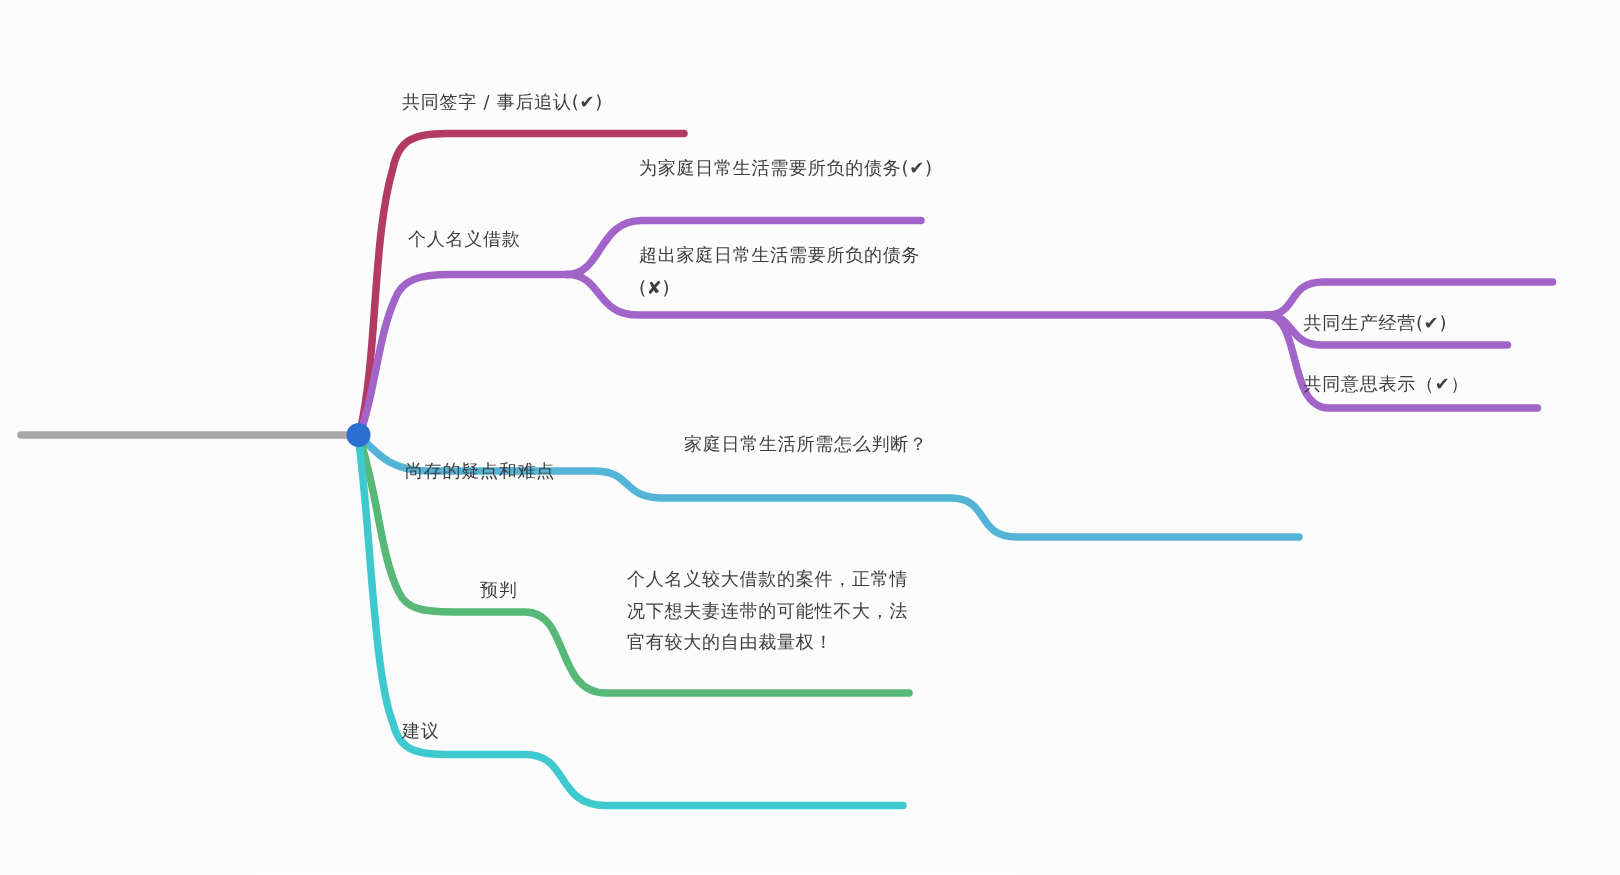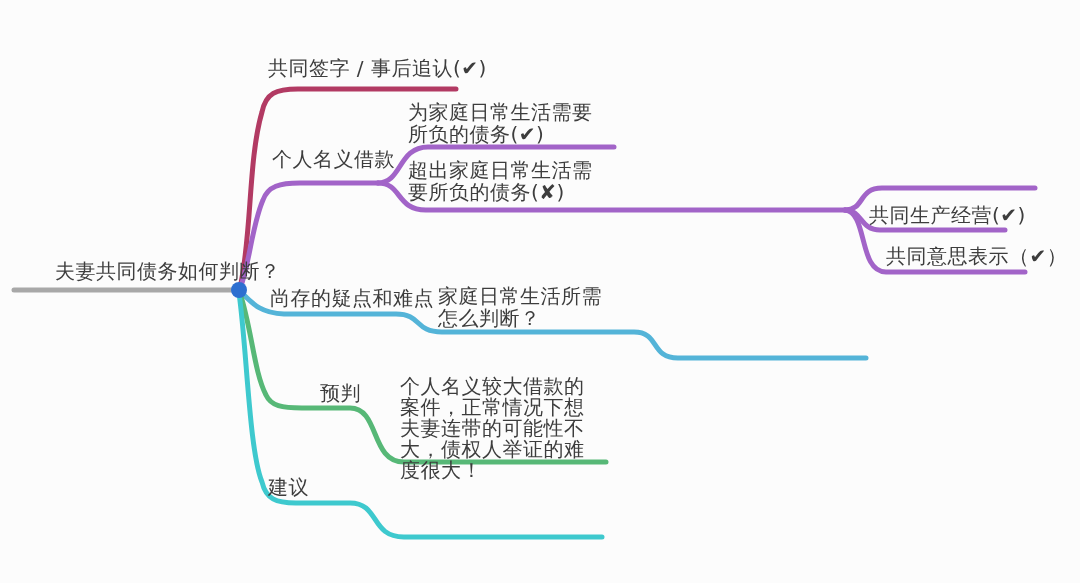--- a/index.html
+++ b/index.html
@@ -22,28 +22,29 @@
     top: 0;
   }
   .lines path, .lines line {
     fill: none;
     stroke-width: 5;
     stroke-linecap: round;
     stroke-linejoin: round;
   }
   .node {
     position: absolute;
-    font-size: 20px;
+    font-size: 12px;
     line-height: 22px;
     white-space: nowrap;
     letter-spacing: 0.5px;
   }
   .node.wrap {
     white-space: normal;
     overflow-wrap: break-word;
+    margin-left: 18px;
   }
   .w12 { width: 196px; }
   .w11 { width: 180px; }
   .tight { line-height: 21px; }
 </style>
 </head>
 <body>
 
 <div class="canvas" style="color: rgb(61, 61, 61);">
 
@@ -62,31 +63,30 @@
 
     <path d="M 241 292 C 252 303 260 313 284 314 L 396 314 C 422 314 414 332 442 332 L 634 332 C 660 332 650 358 678 358 L 866 358" stroke="#54b4d8"></path>
 
     <path d="M 240 293 C 252 330 254 372 266 395 C 271 406 282 408 302 408 L 350 408 C 380 408 370 462 404 462 L 606 462" stroke="#57b877"></path>
 
     <path d="M 239 293 C 247 350 249 450 262 482 C 266 499 276 503 296 503 L 350 503 C 380 503 370 537 404 537 L 602 537" stroke="#3ec9ce"></path>
 
     <circle cx="239" cy="290" r="8" fill="#2d6fd0"></circle>
   </svg>
 
-  <div class="node" style="left:55px; top:260px;">夫妻共同债务如何判断？</div>
 
   <div class="node" style="left:268px; top:57px;">共同签字 / 事后追认(✔)</div>
 
   <div class="node" style="left:272px; top:148px;">个人名义借款</div>
   <div class="node wrap w12" style="left:408px; top:101px;">为家庭日常生活需要所负的债务(✔)</div>
   <div class="node wrap w12" style="left:408px; top:159px;">超出家庭日常生活需要所负的债务(✘)</div>
   <div class="node" style="left:869px; top:204px;">共同生产经营(✔)</div>
-  <div class="node" style="left:869px; top:245px;margin-left:17px;">共同意思表示（✔）</div>
+  <div class="node" style="left:869px; top:245px;">共同意思表示（✔）</div>
 
-  <div class="node" style="left:270px; top:287px;">尚存的疑点和难点</div>
+  <div class="node" style="left:270px; top:303px;">尚存的疑点和难点</div>
   <div class="node wrap w11" style="left:438px; top:285px;">家庭日常生活所需怎么判断？</div>
 
   <div class="node" style="left:272px; top:382px;margin-left:48px;">预判</div>
-  <div class="node wrap w12 tight" style="left:400px; top:376px;">个人名义较大借款的案件，正常情况下想夫妻连带的可能性不大，债权人举证的难度很大！</div>
+  <div class="node wrap w12 tight" style="left:400px; top:376px;">个人名义较大借款的案件，正常情况下想夫妻连带的可能性不大，法官有较大的自由裁量权！</div>
 
   <div class="node" style="left:268px; top:476px;">建议</div>
 
 </div>
 
 </body></html>

